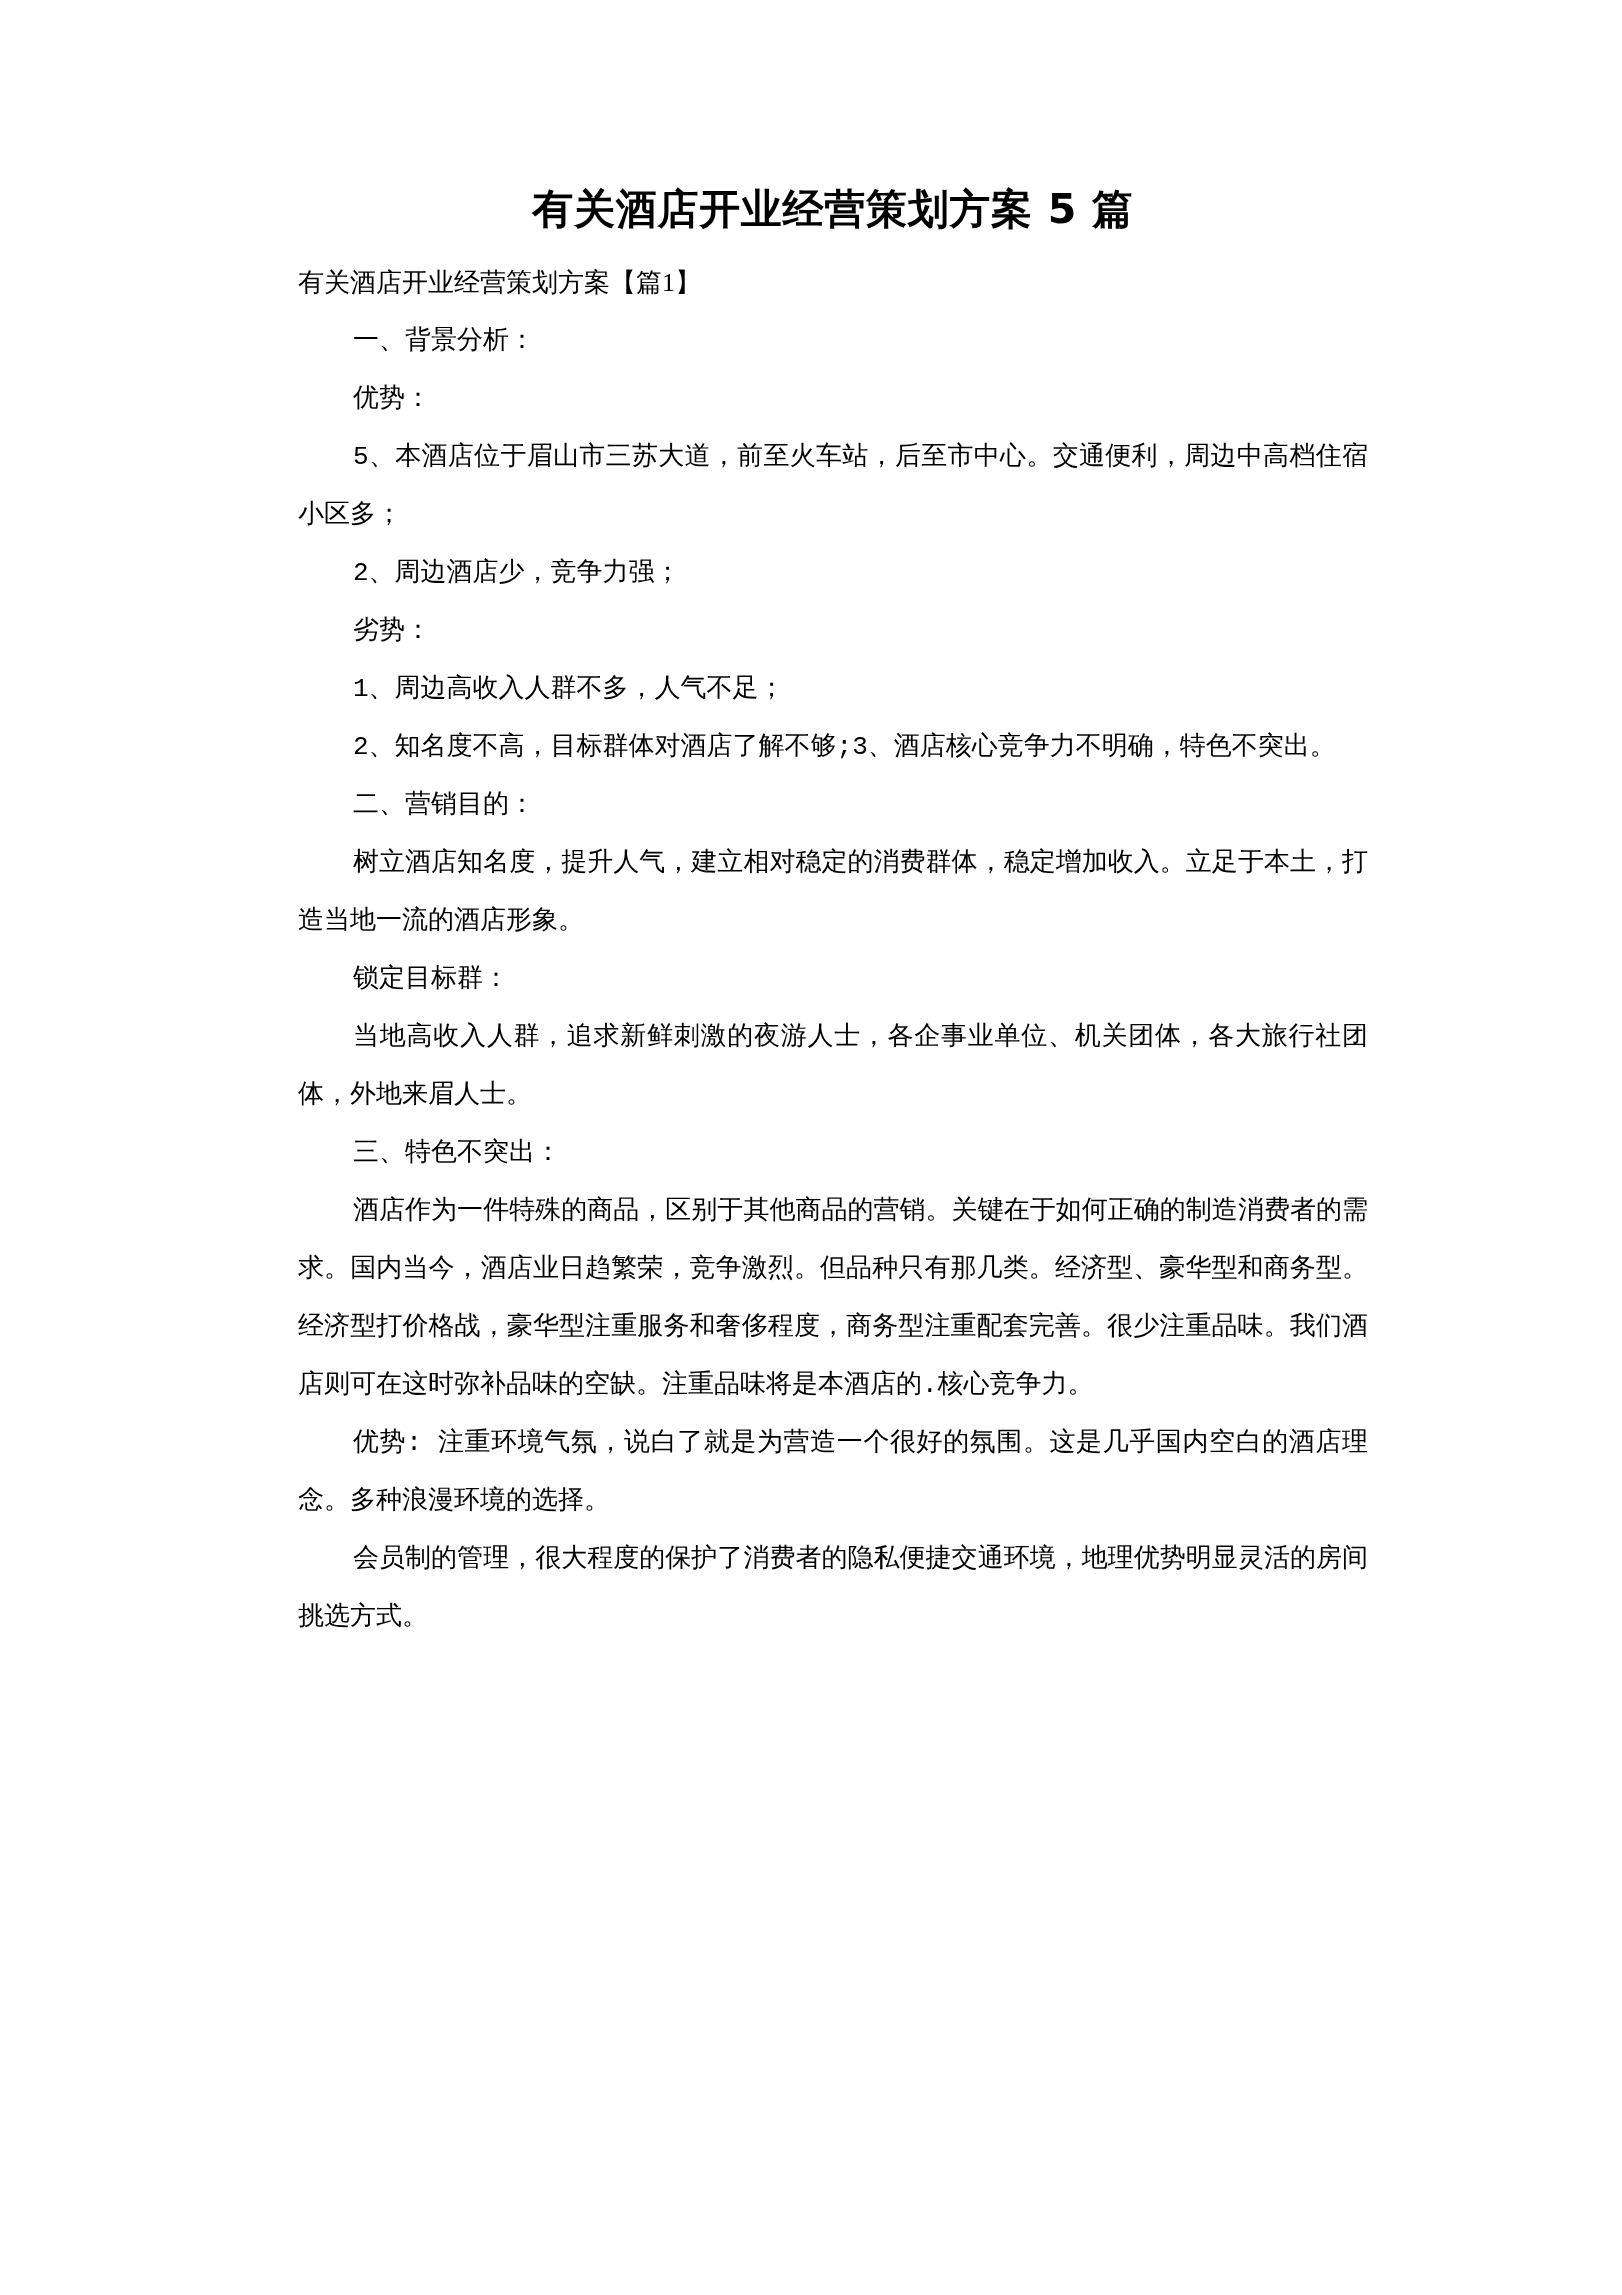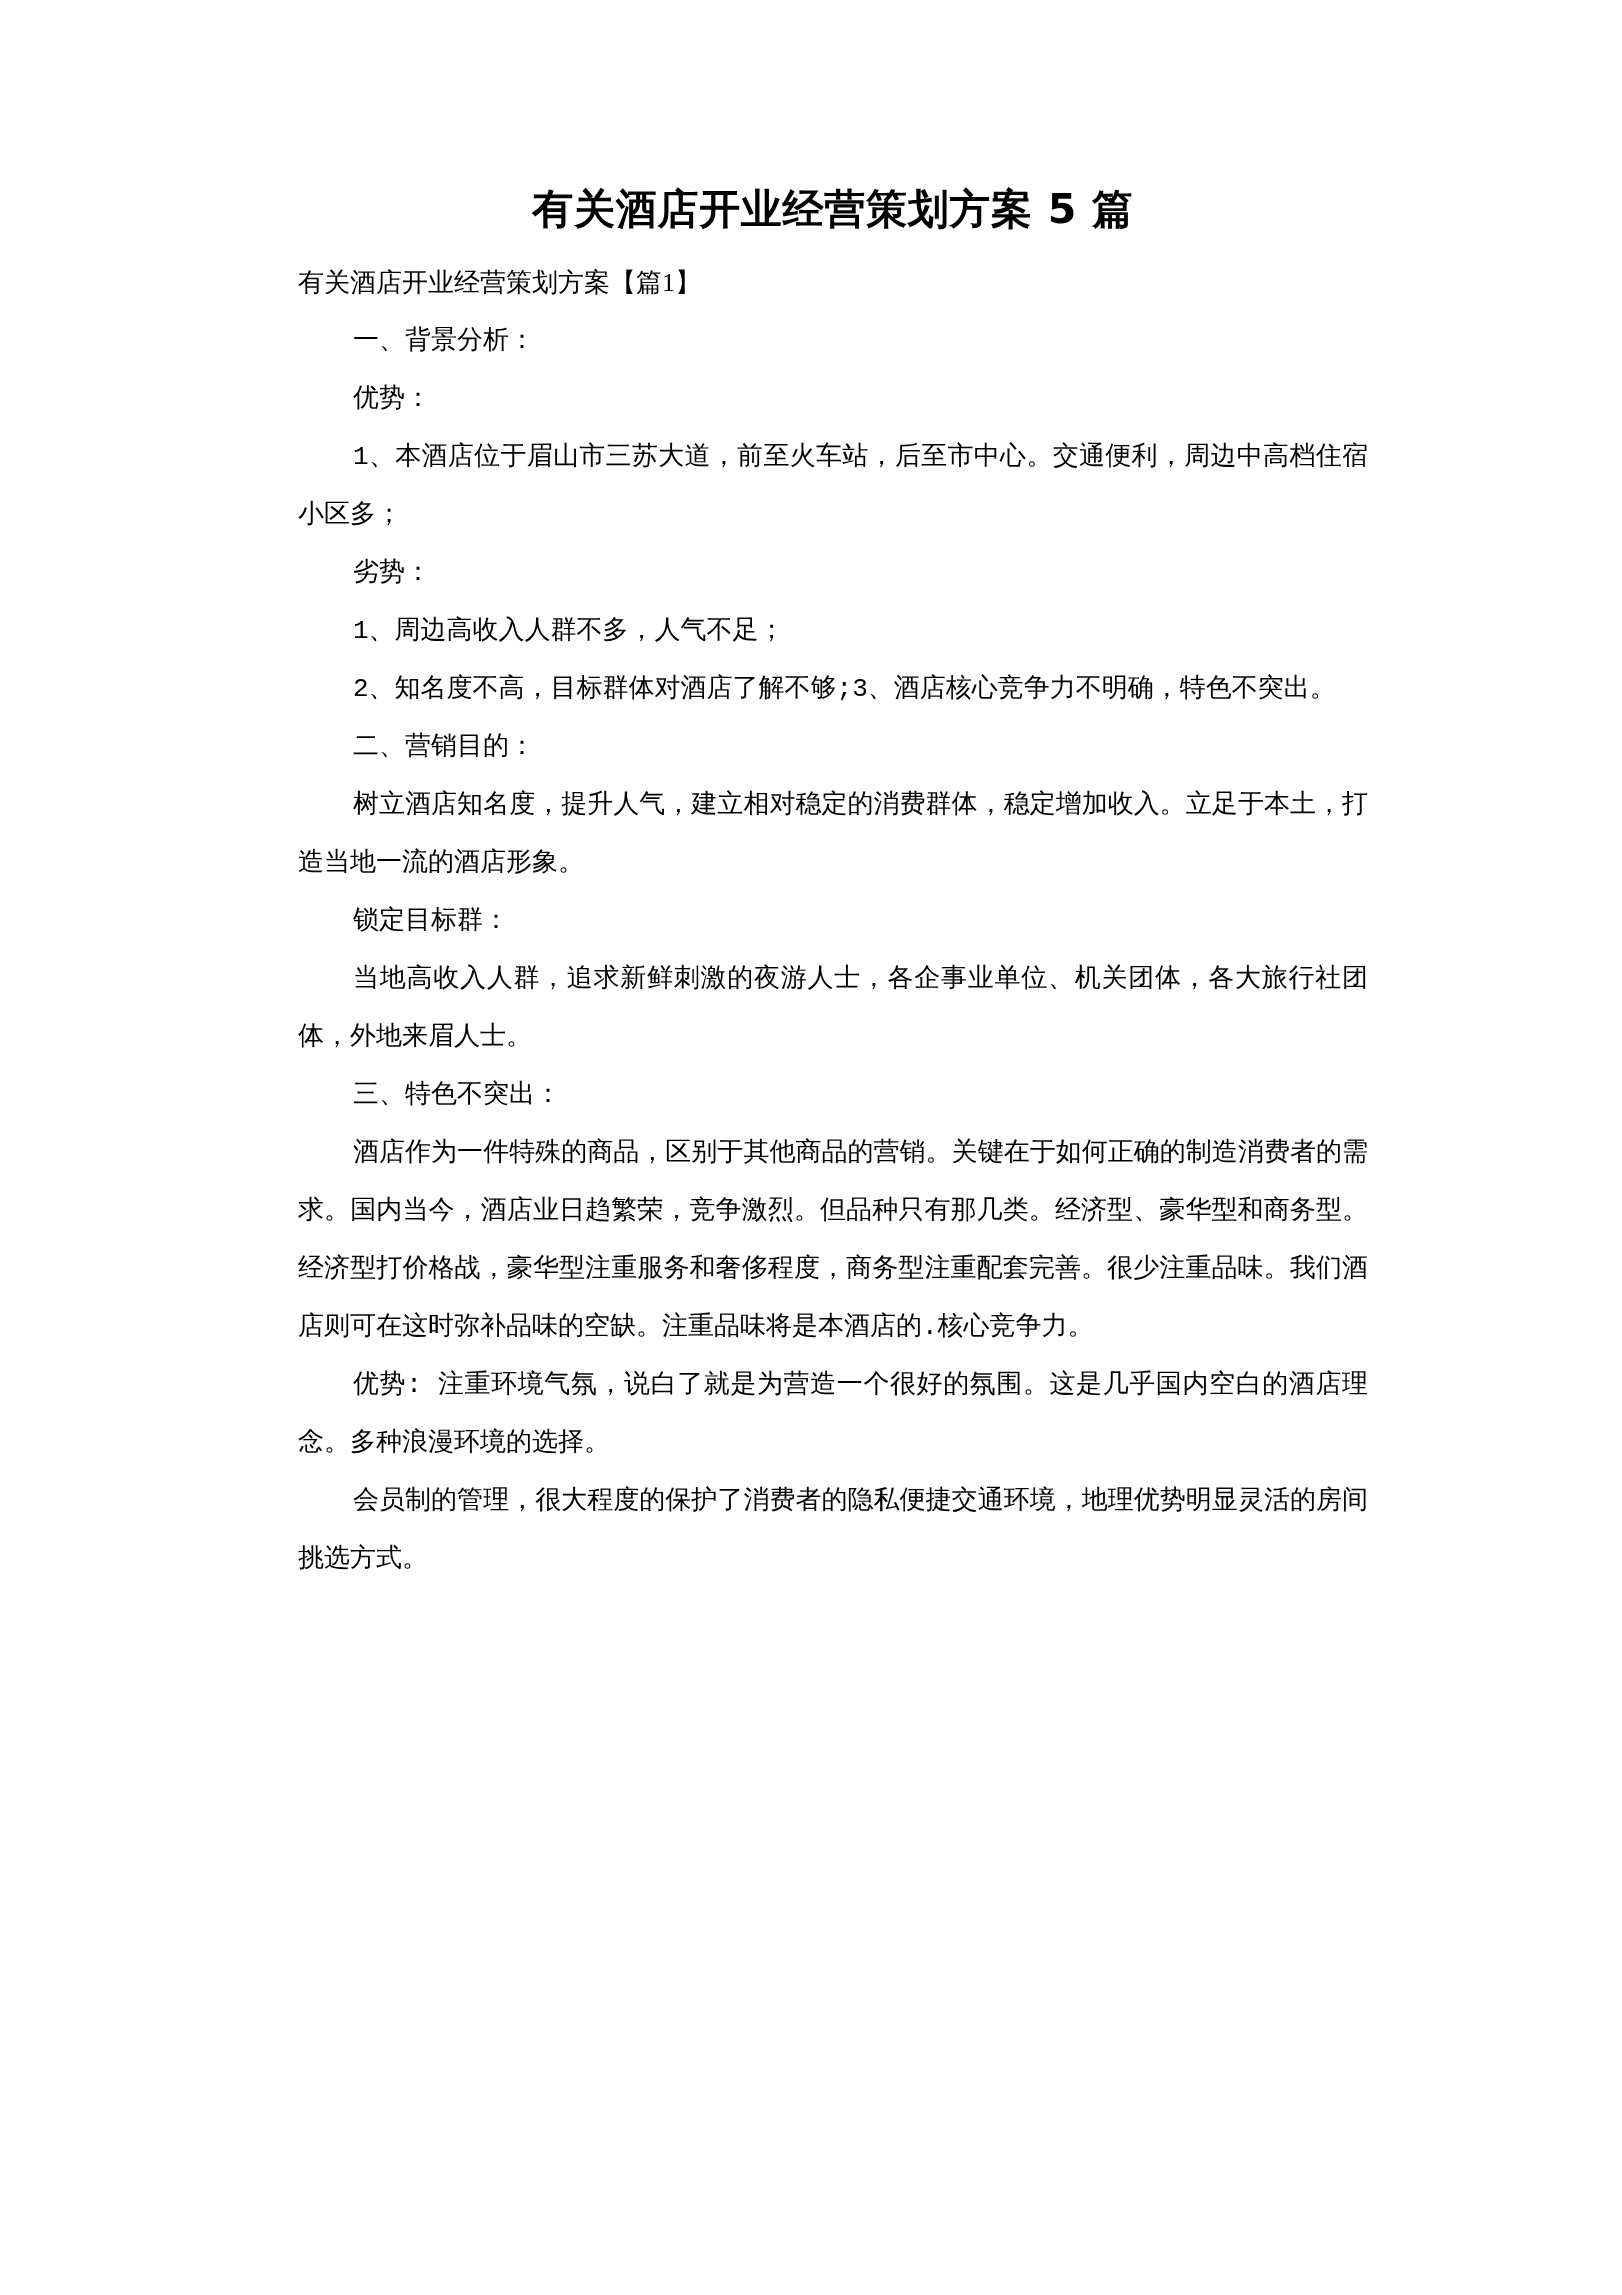--- a/index.html
+++ b/index.html
@@ -71,22 +71,23 @@
   <div id="content">
 
     <h1 class="doc-title">有关酒店开业经营策划方案 5 篇</h1>
 
     <p class="subtitle">有关酒店开业经营策划方案【篇1】</p>
 
     <p class="para">一、背景分析：</p>
 
     <p class="para">优势：</p>
 
-    <p class="para">1、本酒店位于眉山市三苏大道，前至火车站，后至市中心。交通便利，周边中高档住宿小区多；</p>
+    <p class="para">5、本酒店位于眉山市三苏大道，前至火车站，后至市中心。交通便利，周边中高档住宿小区多；</p>
 
+    <p class="para">2、周边酒店少，竞争力强；</p>
 
 
     <p class="para">劣势：</p>
 
     <p class="para">1、周边高收入人群不多，人气不足；</p>
 
     <p class="para">2、知名度不高，目标群体对酒店了解不够;3、酒店核心竞争力不明确，特色不突出。</p>
 
     <p class="para">二、营销目的：</p>
 

